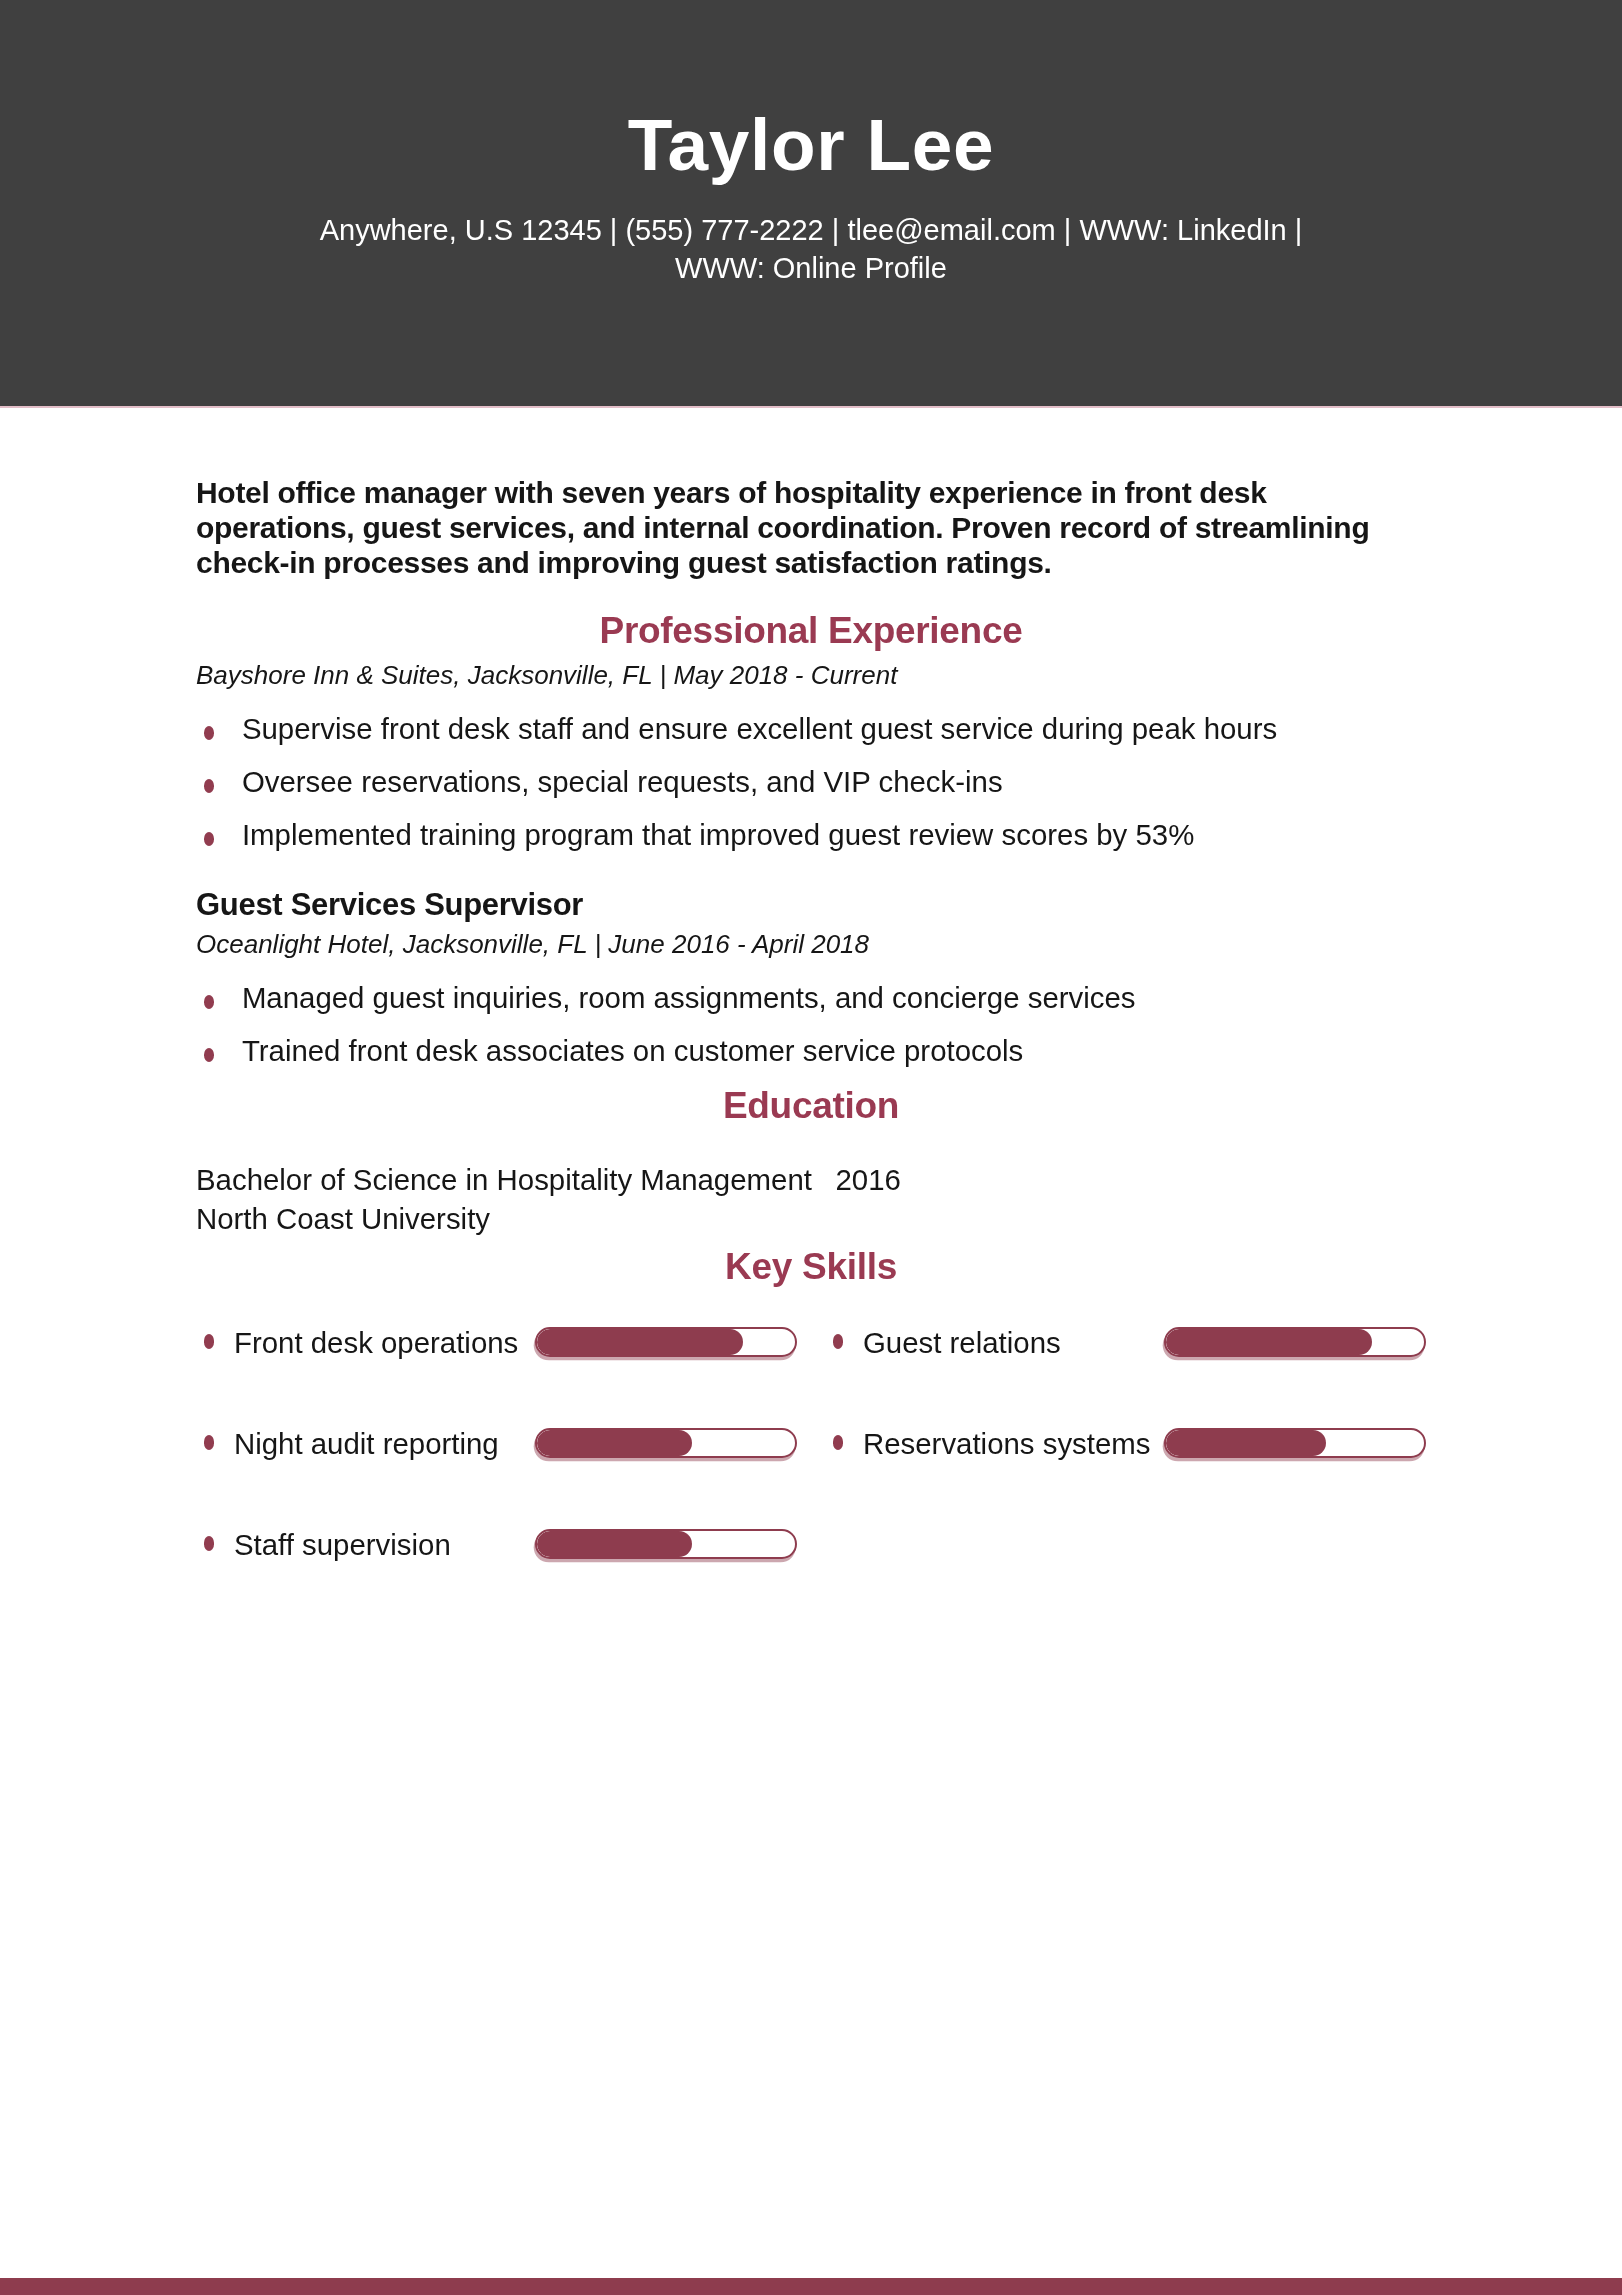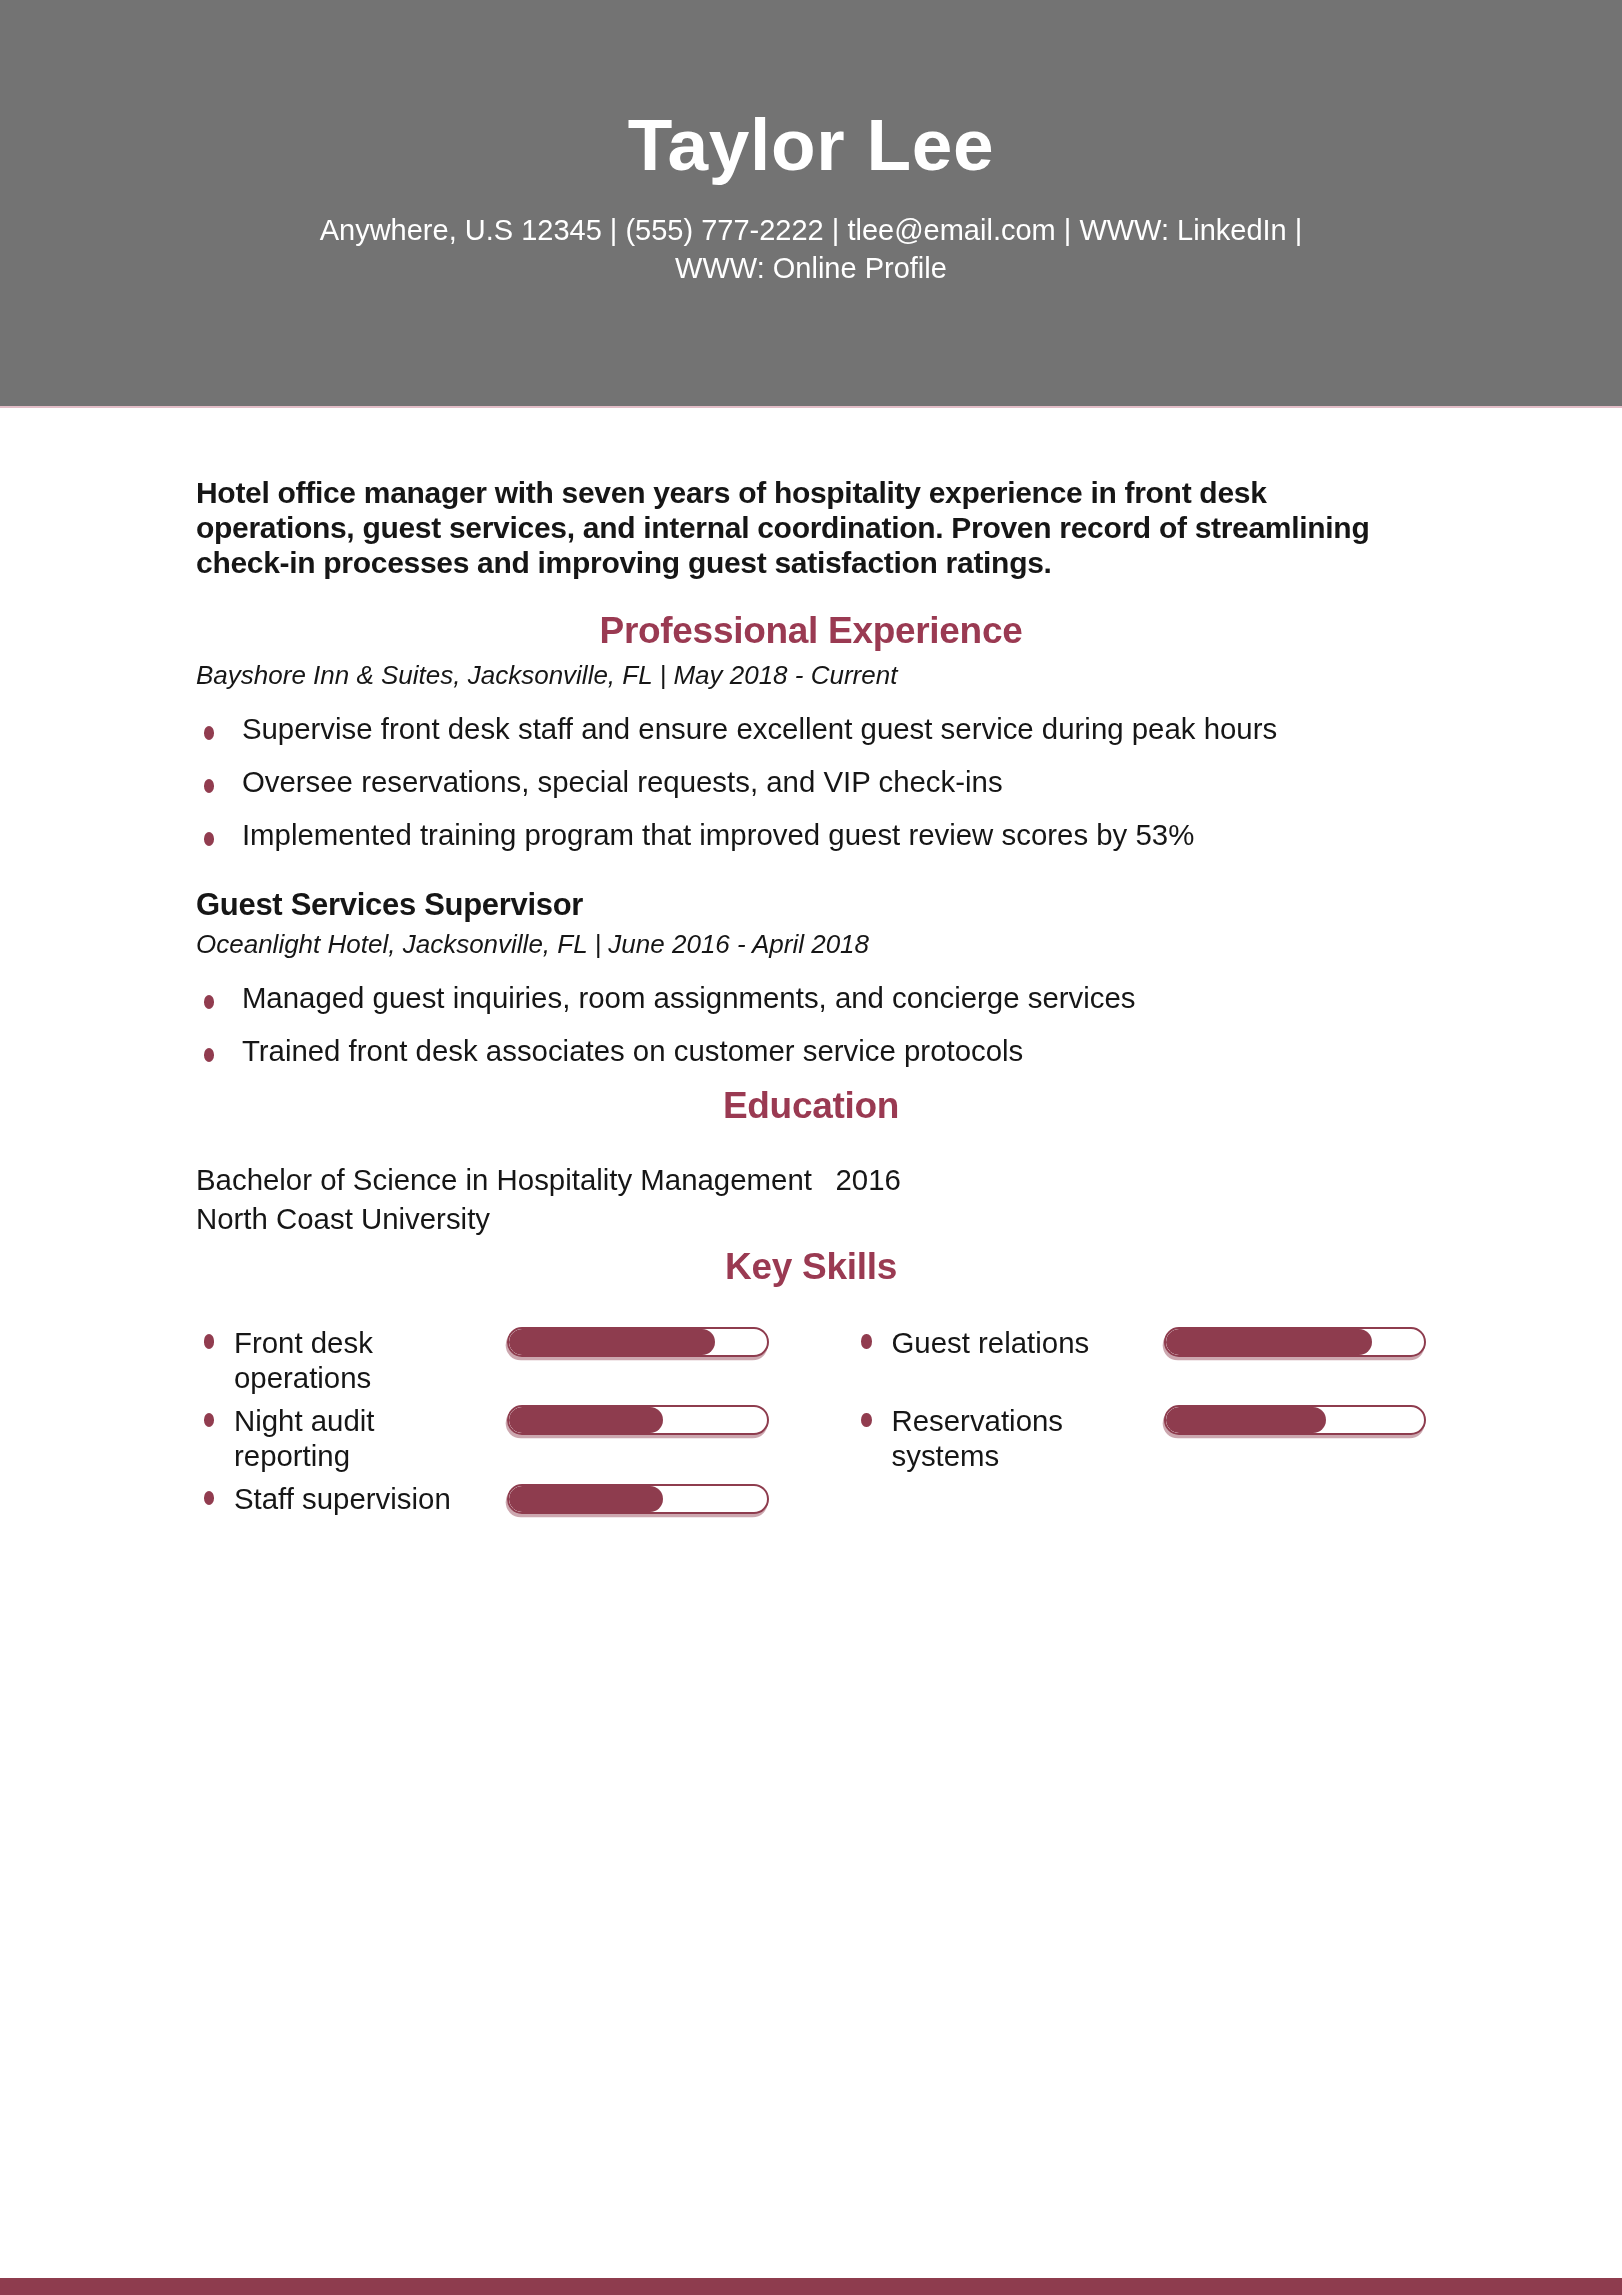--- a/index.html
+++ b/index.html
@@ -11,21 +11,21 @@
     overflow: hidden;
     font-family: "Liberation Sans", sans-serif;
     color: #161616;
   }
 
   
   .banner {
     box-sizing: border-box;
     width: 100%;
     height: 408px;
-    background: #737373;
+    background: #404040;
     border-bottom: 2.6px solid #E3BEC8;
     text-align: center;
     color: #ffffff;
   }
   .name {
     padding-top: 103px;
     font-size: 73px;
     line-height: 1.15;
     font-weight: bold;
     letter-spacing: 0.7px;
@@ -72,20 +72,21 @@
   .edu-block { margin-top: 34px; font-size: 29.4px; line-height: 1.3; }
   .edu-degree-row { display: flex; gap: 23.6px; }
 
   
   .skills-grid {
     margin-top: 38px;
     display: grid;
     grid-template-columns: 1fr 1fr;
     column-gap: 85px;
     row-gap: 5.2px;
+    gap: 28px;
   }
   .skill-row {
     display: grid;
     grid-template-columns: 38px 1fr 262px;
     align-items: start;
     min-height: 73px;
   }
   .skill-row .dot { margin: 8.5px 0 0 7.9px; }
   .skill-label { font-size: 29.4px; line-height: 1.18; padding-right: 13px; }
   .skill-bar {

